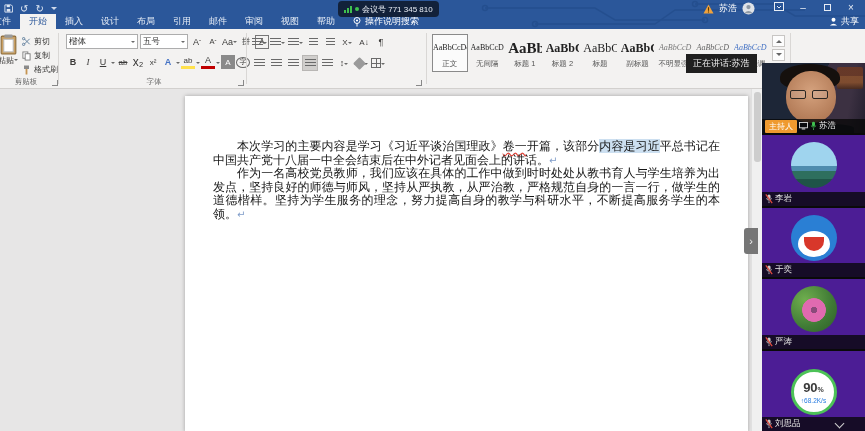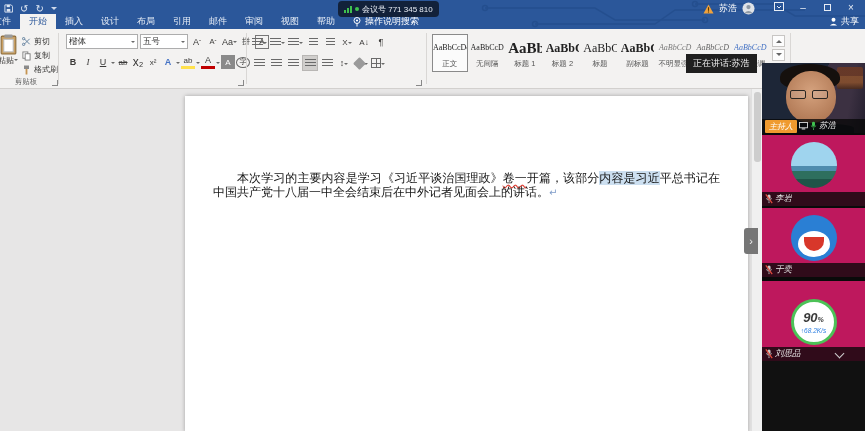--- a/index.html
+++ b/index.html
@@ -83,32 +83,32 @@
   .g-edit{left:795px;width:66px;}
   .g-edit .sbtn{height:15px;font-size:8.5px;}
 
   
   .speak-tip{position:absolute;left:686px;top:54px;height:19px;line-height:19px;background:#1f1f1f;color:#ececec;font-size:9px;padding:0 7px;z-index:60;white-space:nowrap;}
 
   
   .doc-area{position:absolute;left:0;top:89px;width:762px;height:342px;background:#e7e6e6;}
   .page{position:absolute;left:185px;top:7px;width:563px;height:336px;background:#fff;box-shadow:0 0 4px rgba(0,0,0,.3);}
   .doc-text{position:absolute;left:28px;right:28px;top:44px;font-family:"DejaVu Serif","Liberation Serif",serif;font-size:12px;line-height:13.5px;color:#161616;text-align:justify;}
-  .para{text-indent:2em;margin-top:32px;}
+  .para{text-indent:2em;}
   .mark-spell{text-decoration-line:underline;text-decoration-style:wavy;text-decoration-color:#e03c31;text-underline-offset:2px;}
   .mark-underline{text-decoration-line:underline;text-decoration-style:solid;text-decoration-color:#3a5e96;text-underline-offset:2px;}
   .mark-highlight{background:#ccdff0;}
   .pilcrow{color:#7f9cc9;font-size:10px;font-family:"DejaVu Sans",sans-serif;}
   .scrollbar{position:absolute;left:751px;top:89px;width:11px;height:342px;background:#f0f0f0;border-left:1px solid #e0e0e0;}
   .scroll-thumb{position:absolute;left:2px;top:3px;width:7px;height:70px;background:#cdcdcd;border-radius:3px;}
   .expander{position:absolute;left:744px;top:228px;width:14px;height:26px;background:#767676;color:#f0f0f0;border-radius:3px 0 0 3px;text-align:center;line-height:26px;font-size:11px;z-index:45;}
 
   
   .vpanel{position:absolute;left:762px;top:63px;width:103px;height:368px;background:#111;z-index:40;display:flex;flex-direction:column;}
-  .tile{position:relative;background:#be185d;overflow:hidden;font-style:italic;}
+  .tile{position:relative;background:#4c1d95;overflow:hidden;}
   .gap{height:2px;background:#0a0a0a;}
   .tile-bar{position:absolute;left:0;right:0;bottom:0;height:14px;display:flex;align-items:center;gap:2px;background:rgba(8,8,8,.78);padding:0 3px;}
   .tile-name{color:#e8e8e8;font-size:8.5px;white-space:nowrap;overflow:hidden;}
   .host-badge{background:#ef9a2f;color:#fff;font-size:8px;line-height:13px;padding:0 4px;border-radius:1px;}
   .avatar{position:absolute;left:50%;top:7px;transform:translateX(-50%);width:46px;height:46px;border-radius:50%;}
   .av-landscape{background:linear-gradient(to bottom,#9fd4ee 0 52%,#4e8cae 52% 62%,#2e6f5e 62% 80%,#1f5448 80%);}
   .av-doraemon{background:#2a7fd4;}
   .av-doraemon::before{content:"";position:absolute;left:7px;top:16px;width:32px;height:26px;border-radius:50%;background:#fff;}
   .av-doraemon::after{content:"";position:absolute;left:13px;top:22px;width:20px;height:14px;border-radius:0 0 20px 20px;background:#d8372a;}
   .av-flower{background:radial-gradient(circle at 30% 30%,#6fae4e,#3f7a35 60%,#2c5e27);}
@@ -282,20 +282,21 @@
         <span class="mini" style="font-size:8px">x²</span>
         <span class="mini fx-a">A</span>
           <span class="caret-s"></span>
         <span class="mini hl-a" style="font-size:8px">ab</span>
           <span class="caret-s"></span>
         <span class="mini fc-a">A</span>
           <span class="caret-s"></span>
         <span class="mini sh-a" style="font-size:8px">A</span>
         <span class="mini enc">字</span>
       </div>
+      <div class="grp-label">字体</div>
       <div class="launcher"></div>
     </div>
     <div class="vsep" style="left:246px"></div>
 
     <div class="grp g-para">
       <div class="prow1">
         <span class="mini">
             <span class="lns"></span>
             <span class="caret-s"></span>
           </span>
@@ -399,20 +400,21 @@
     <div class="vsep" style="left:790px"></div>
 
   </div>
 
   <div class="speak-tip">正在讲话:苏浩</div>
 
   <div class="doc-area">
     <div class="page">
       <div class="doc-text">
           <div class="para"><span>本次学习的主要内容是学习《习近平谈治国理政》</span><span class="mark-spell">卷一</span><span>开篇，该部分</span><span class="mark-highlight">内容是习近</span><span>平总书记在中国共产党十八届一中全会结束后在中外记者见面会上的讲话。</span><span class="pilcrow">↵</span></div>
+          <div class="para"><span>作为一名高校党员教师，我们应该在具体的工作中做到时时处处从教书育人与学生培养为出发点，坚持良好的师德与师风，坚持从严执教，从严治教，严格规范自身的一言一行，做学生的道德楷样。坚持为学生服务的理念，努力提高自身的教学与科研水平，不断提高服务学生的本领。</span><span class="pilcrow">↵</span></div>
         </div>
     </div>
   </div>
   <div class="scrollbar">
       <div class="scroll-thumb"></div>
     </div>
   <div class="expander">›</div>
 
   <div class="vpanel">
     <div class="tile" style="height:70px">
@@ -459,33 +461,45 @@
             <svg class="mic-ic" width="8" height="10" viewBox="0 0 8 11">
               <rect x="2.3" y="0.5" width="3.4" height="5.5" rx="1.7" fill="#c9c9c9"></rect>
               <path d="M1 5 Q4 8.5 7 5" fill="none" stroke="#c9c9c9"></path>
               <rect x="3.5" y="8" width="1" height="2" fill="#c9c9c9"></rect>
               <path d="M0.5 0.5 L7.5 10" stroke="#e04b3d" stroke-width="1.4"></path>
             </svg>
             <span class="tile-name">于奕</span>
           </div>
         </div>
         <div class="gap"></div>
-        <div class="gap"></div>
-        <div class="tile" style="height: 80px;">
-          <div class="avatar av-widget" style="top: 18px;">
-            <div class="pct"><span>90</span><small>%</small></div>
-            <div class="spd">↑68.2K/s</div>
-          </div>
+        <div class="tile" style="height: 70px;">
+          <div class="avatar av-flower"></div>
           <div class="tile-bar">
             <svg class="mic-ic" width="8" height="10" viewBox="0 0 8 11">
               <rect x="2.3" y="0.5" width="3.4" height="5.5" rx="1.7" fill="#c9c9c9"></rect>
               <path d="M1 5 Q4 8.5 7 5" fill="none" stroke="#c9c9c9"></path>
               <rect x="3.5" y="8" width="1" height="2" fill="#c9c9c9"></rect>
               <path d="M0.5 0.5 L7.5 10" stroke="#e04b3d" stroke-width="1.4"></path>
             </svg>
+            <span class="tile-name">严涛</span>
+          </div>
+        </div>
+        <div class="gap"></div>
+        <div class="tile" style="height: 80px;">
+          <div class="avatar av-widget" style="top: 18px;">
+            <div class="pct"><span>90</span><small>%</small></div>
+            <div class="spd">↑68.2K/s</div>
+          </div>
+          <div class="tile-bar">
+            <svg class="mic-ic" width="8" height="10" viewBox="0 0 8 11">
+              <rect x="2.3" y="0.5" width="3.4" height="5.5" rx="1.7" fill="#c9c9c9"></rect>
+              <path d="M1 5 Q4 8.5 7 5" fill="none" stroke="#c9c9c9"></path>
+              <rect x="3.5" y="8" width="1" height="2" fill="#c9c9c9"></rect>
+              <path d="M0.5 0.5 L7.5 10" stroke="#e04b3d" stroke-width="1.4"></path>
+            </svg>
             <span class="tile-name">刘思品</span>
           </div>
           <span class="collapse-chevron"></span>
         </div>
       </div>
   </div>
 
 </div>
 
 </body></html>

